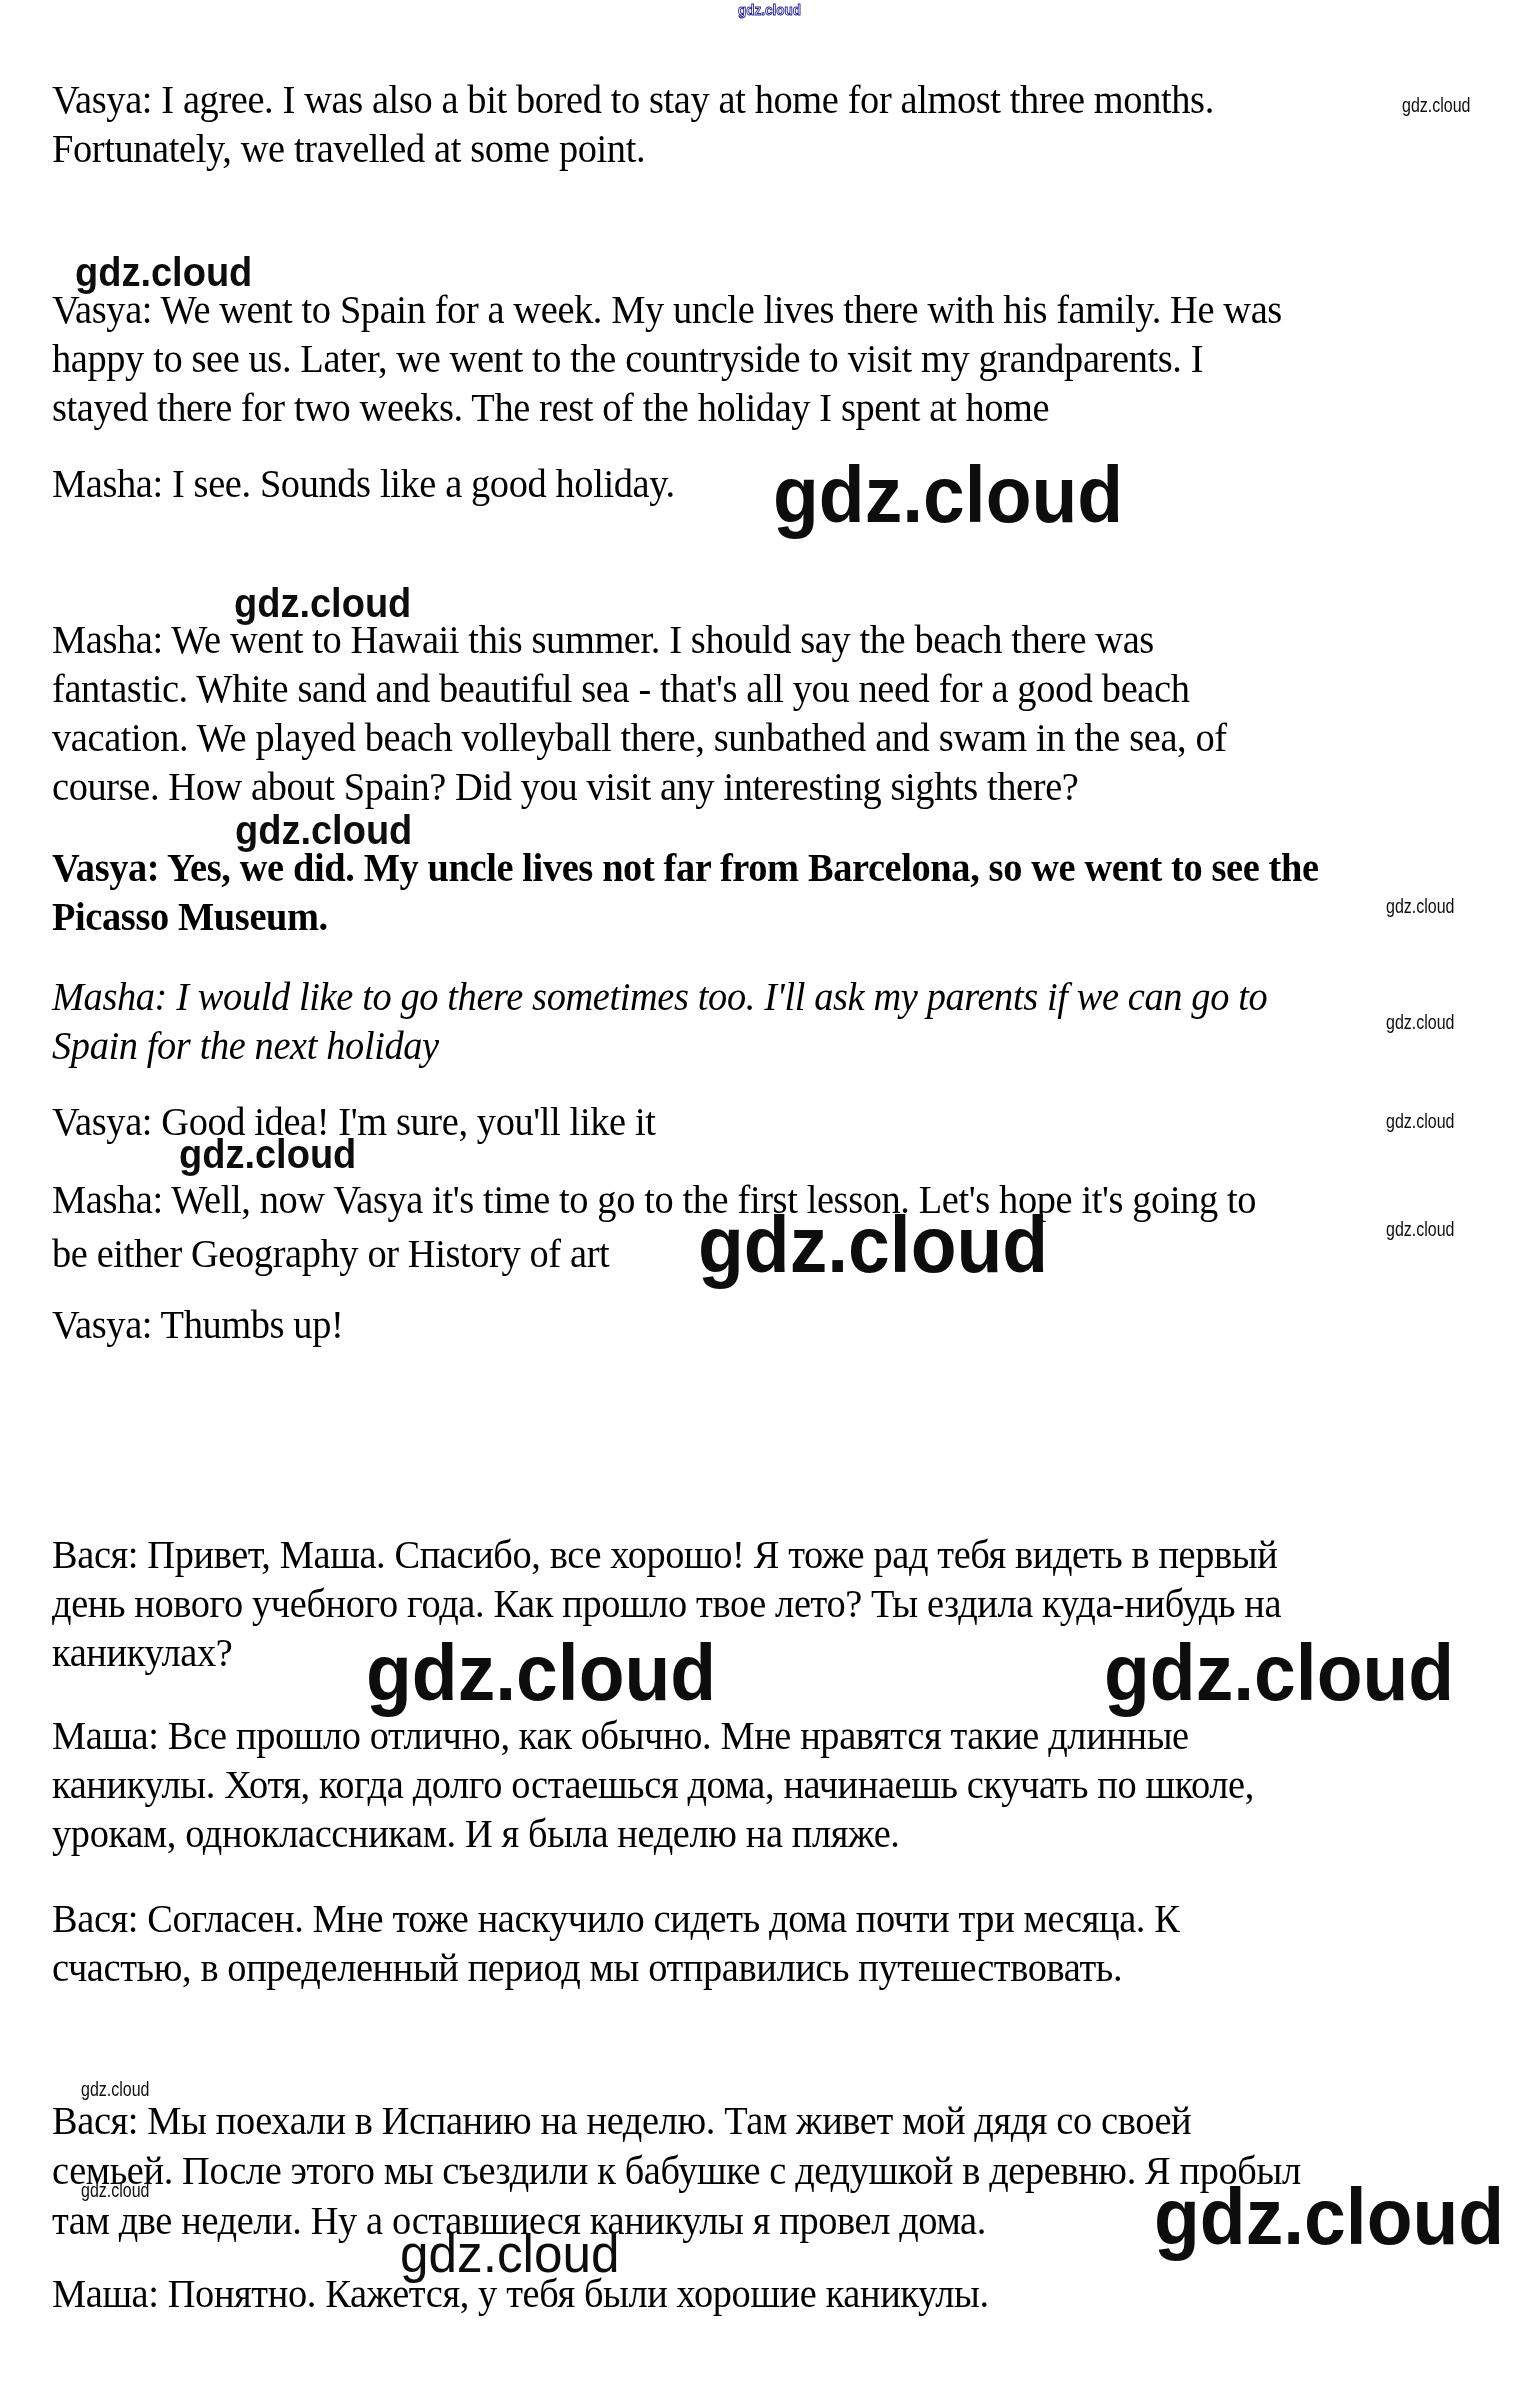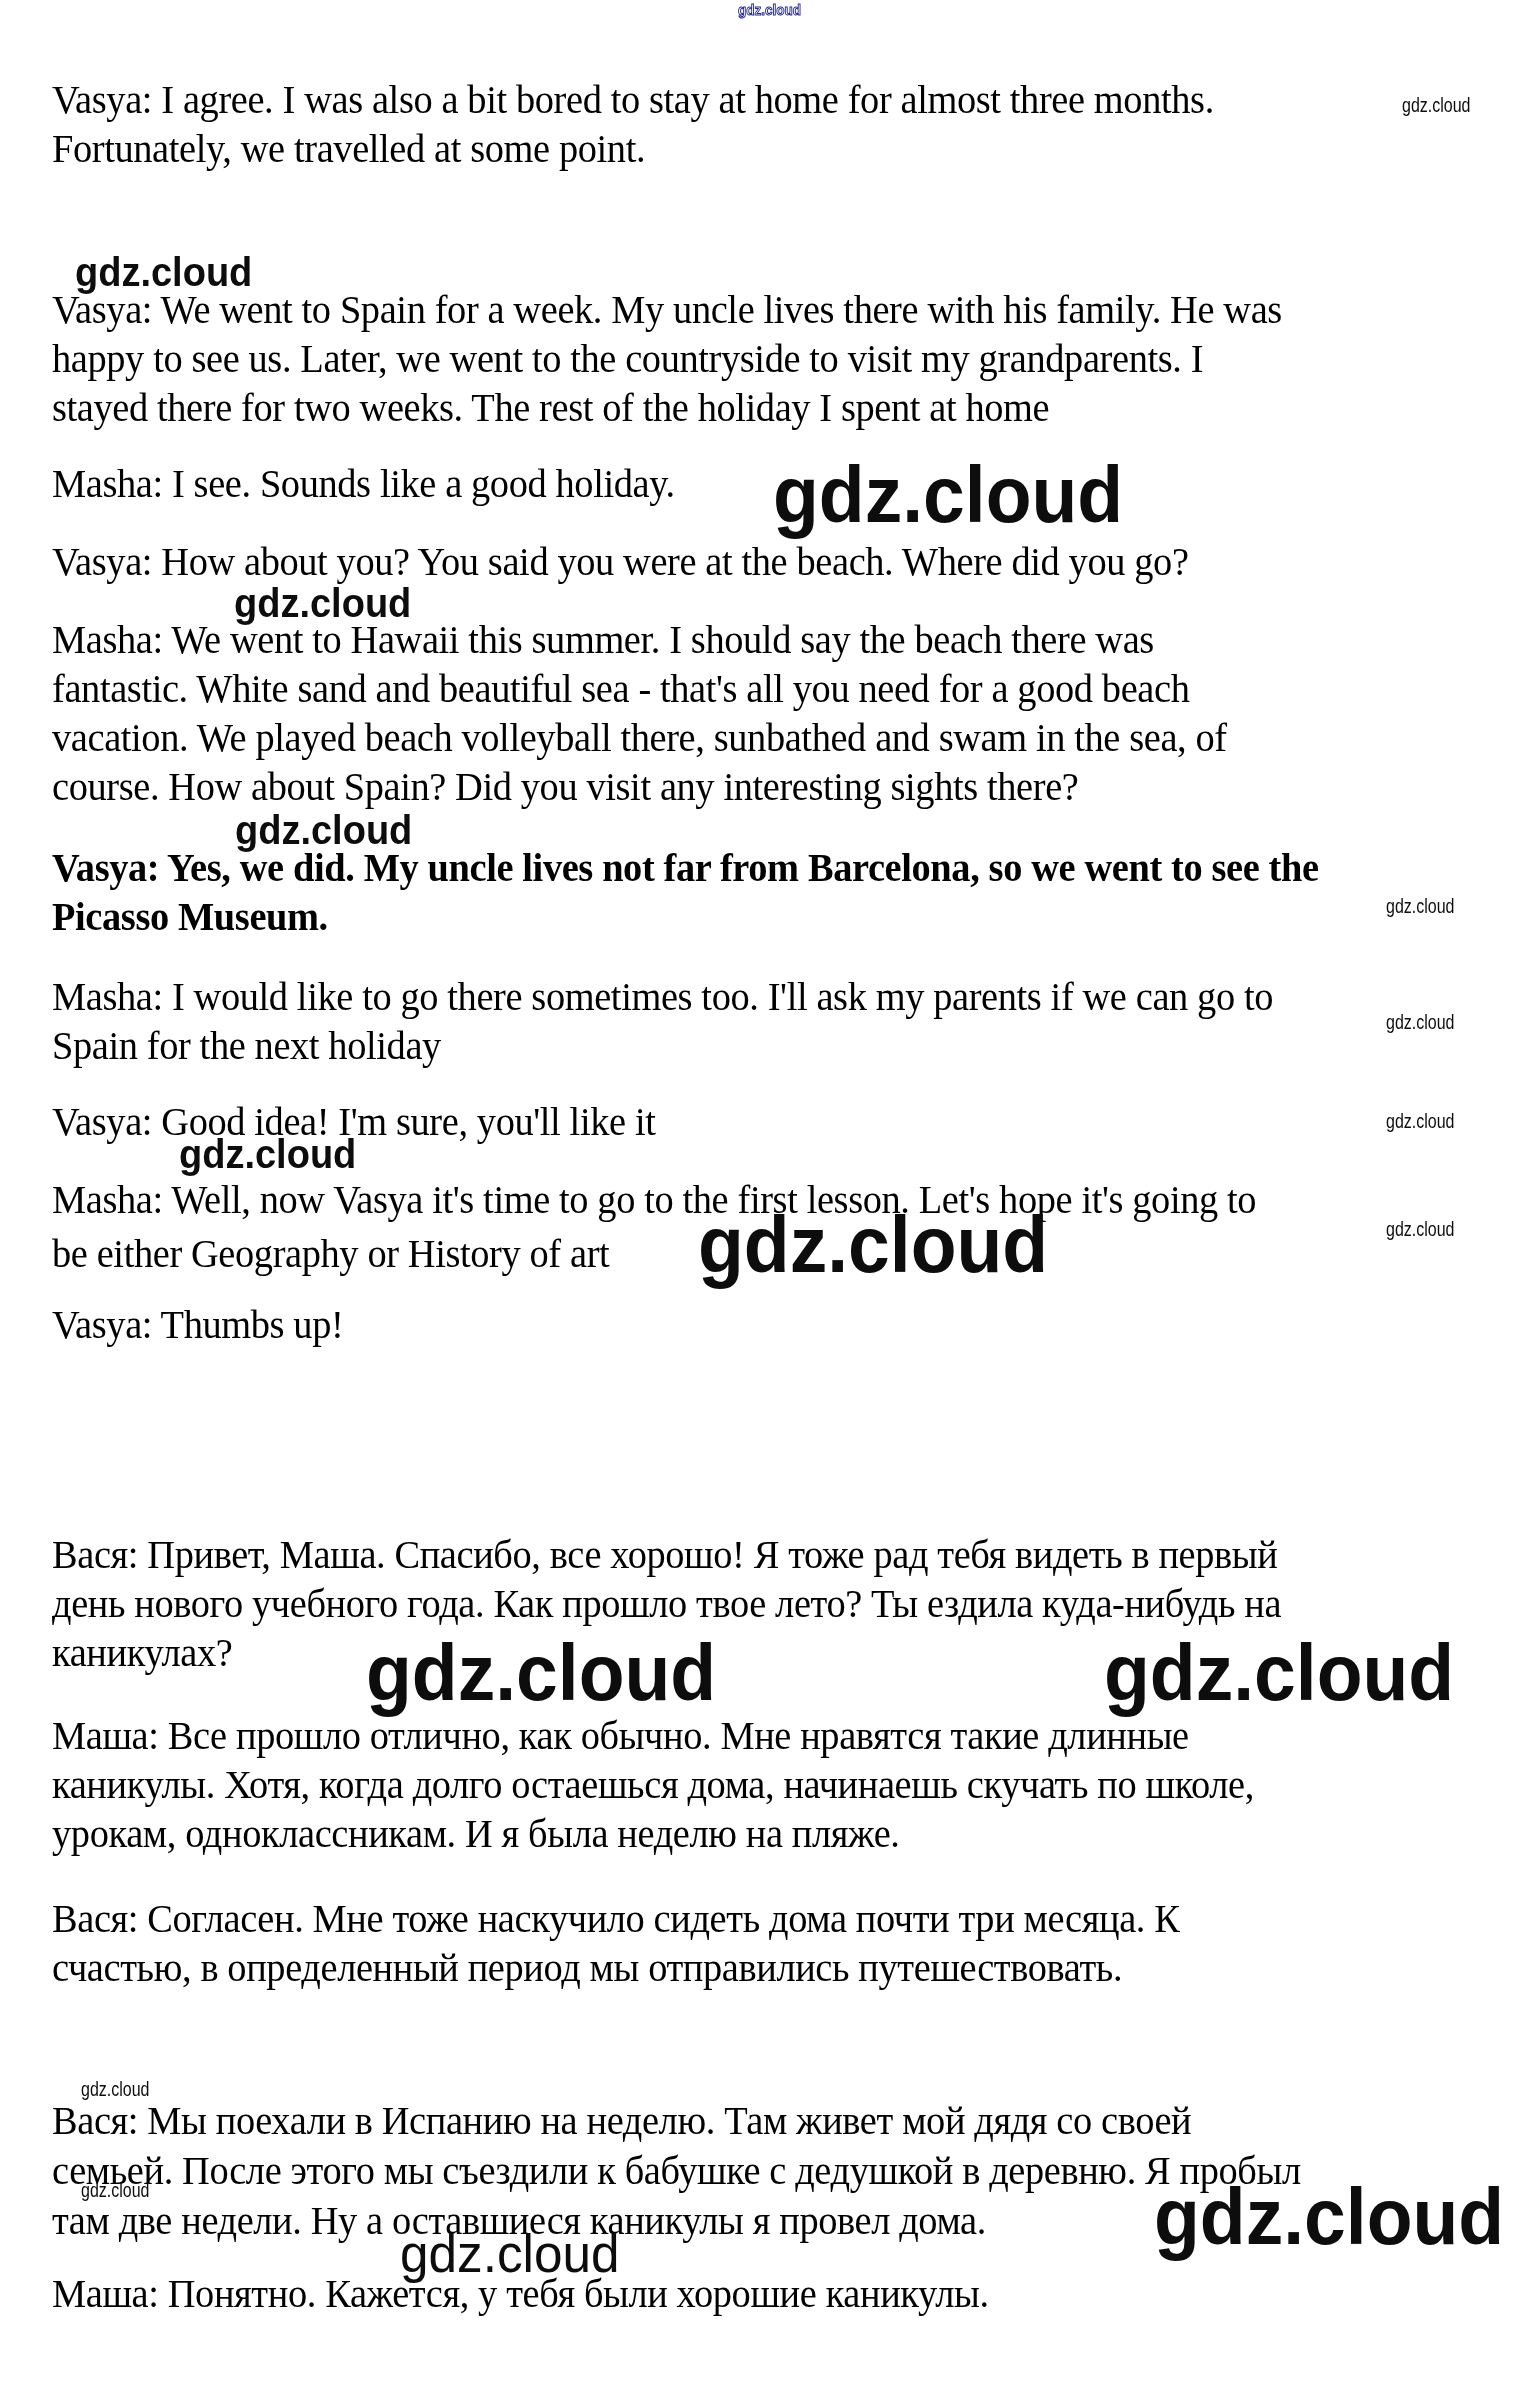--- a/index.html
+++ b/index.html
@@ -43,34 +43,31 @@
         <div class="tline" style="font-size: 40px; line-height: 49px;">Fortunately, we travelled at some point.</div>
       </div>
       <div class="para" style="top: 285px;">
         <div class="tline" style="font-size: 40px; line-height: 49px;">Vasya: We went to Spain for a week. My uncle lives there with his family. He was</div>
         <div class="tline" style="font-size: 40px; line-height: 49px;">happy to see us. Later, we went to the countryside to visit my grandparents. I</div>
         <div class="tline" style="font-size: 40px; line-height: 49px;">stayed there for two weeks. The rest of the holiday I spent at home</div>
       </div>
       <div class="para" style="top: 459px;">
         <div class="tline" style="font-size: 40px; line-height: 49px;">Masha: I see. Sounds like a good holiday.</div>
       </div>
-      <div class="para" style="top: 537px;">
-        <div class="tline" style="font-size: 40px; line-height: 49px;">Vasya: How about you? You said you were at the beach. Where did you go?</div>
-      </div>
       <div class="para" style="top: 615px;">
         <div class="tline" style="font-size: 40px; line-height: 49px;">Masha: We went to Hawaii this summer. I should say the beach there was</div>
         <div class="tline" style="font-size: 40px; line-height: 49px;">fantastic. White sand and beautiful sea - that's all you need for a good beach</div>
         <div class="tline" style="font-size: 40px; line-height: 49px;">vacation. We played beach volleyball there, sunbathed and swam in the sea, of</div>
         <div class="tline" style="font-size: 40px; line-height: 49px;">course. How about Spain? Did you visit any interesting sights there?</div>
       </div>
       <div class="para" style="top: 843px; font-weight: bold;">
         <div class="tline" style="font-size: 40px; line-height: 49px;">Vasya: Yes, we did. My uncle lives not far from Barcelona, so we went to see the</div>
         <div class="tline" style="font-size: 40px; line-height: 49px;">Picasso Museum.</div>
       </div>
-      <div class="para" style="top: 972px;">
+      <div class="para" style="top: 972px; font-style: italic;">
         <div class="tline" style="font-size: 40px; line-height: 49px;">Masha: I would like to go there sometimes too. I'll ask my parents if we can go to</div>
         <div class="tline" style="font-size: 40px; line-height: 49px;">Spain for the next holiday</div>
       </div>
       <div class="para" style="top: 1097px;">
         <div class="tline" style="font-size: 40px; line-height: 49px;">Vasya: Good idea! I'm sure, you'll like it</div>
       </div>
       <div class="para" style="top: 1173px;">
         <div class="tline" style="font-size: 40px; line-height: 54px;">Masha: Well, now Vasya it's time to go to the first lesson. Let's hope it's going to</div>
         <div class="tline" style="font-size: 40px; line-height: 54px;">be either Geography or History of art</div>
       </div>

